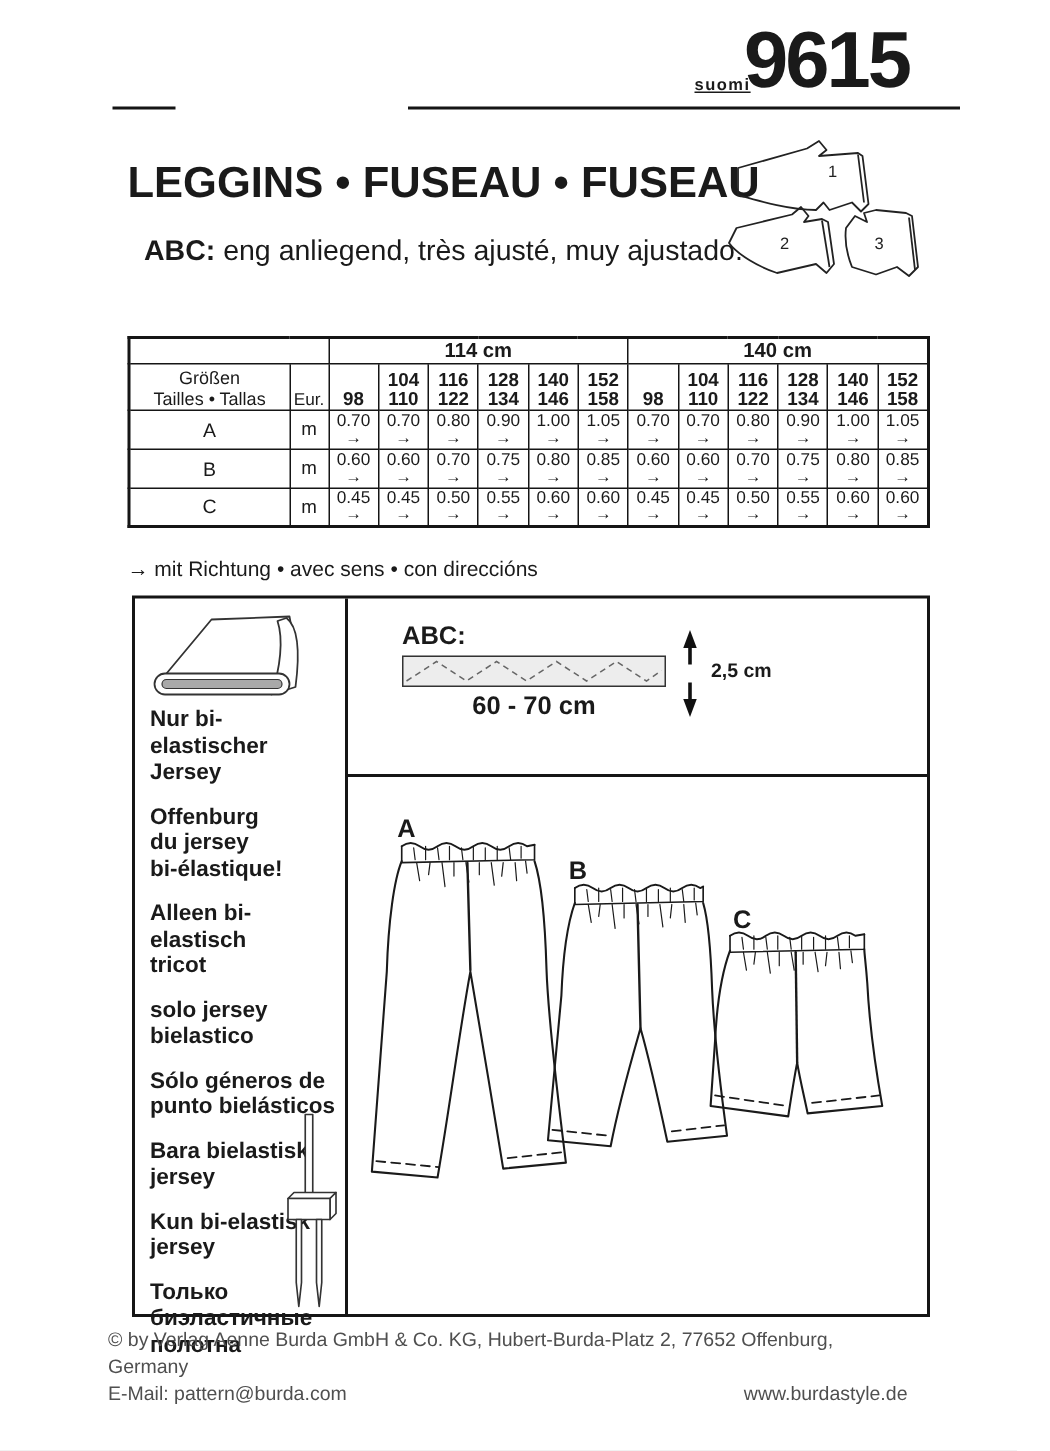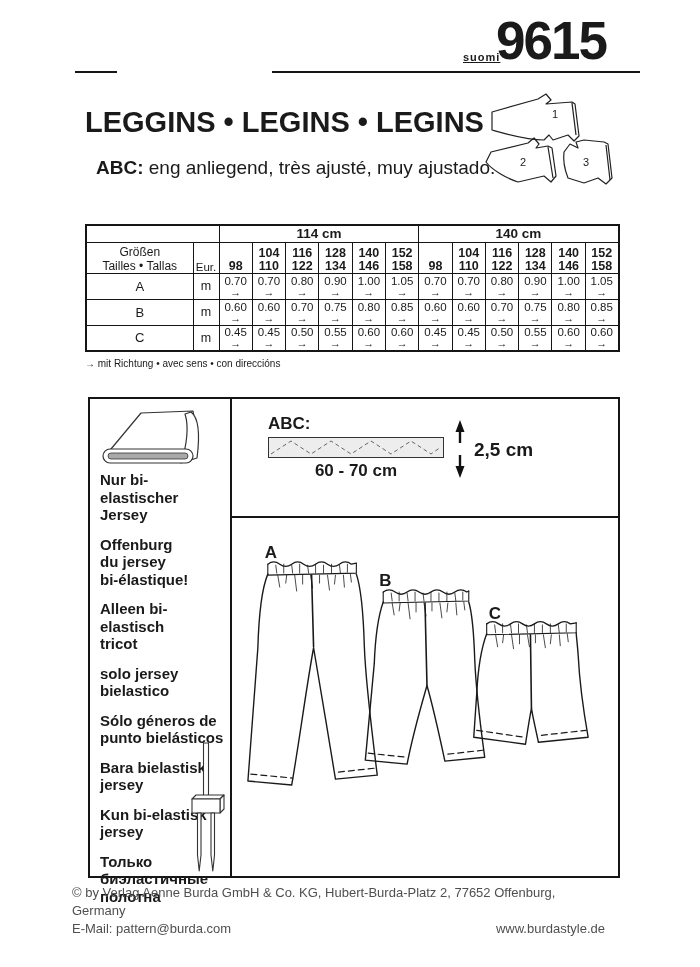--- a/index.html
+++ b/index.html
@@ -36,56 +36,56 @@
   td.group-h { font-size:13.5px; font-weight:bold; }
   td.corner  {}
   td.lblcell { text-align:left; padding-left:4px; font-size:12px; vertical-align:bottom; line-height:14px; padding-bottom:1px; }
   td.eur     { font-size:11.5px; vertical-align:bottom; padding-bottom:2px; }
   td.sizecol { font-size:12.5px; font-weight:bold; vertical-align:bottom; line-height:13px; padding-bottom:1px; }
   td.viewlbl { text-align:left; padding-left:4px; font-size:13px; vertical-align:middle; }
   td.unit    { font-size:12.5px; vertical-align:middle; }
   td.ycell   { vertical-align:middle; }
   td.ycell .v  { font-size:11.5px; line-height:12px; }
   td.ycell .ar { font-size:11px; line-height:11px; }
-  .footnote { left:85px; top:358px; font-size:10px; }
+  .footnote { left:85px; top:371px; font-size:14px; }
 
   
   .mat-box { left:88px; top:397px; width:532px; height:481px; border:2px solid #151515; }
   .sidebar { position:absolute; left:0; top:0; width:142px; height:477px; border-right:2px solid #151515;padding-left:16px; }
   .fabric-notes { position:absolute; left:10px; top:72px; width:126px; }
   .fabric-note { font-size:15px; font-weight:bold; line-height:17.5px; margin-bottom:12px; white-space:pre-line; }
   .needle-wrap { position:absolute; left:96px; top:342px; }
 
   .elastic-sec { position:absolute; left:142px; top:0; width:386px; height:119px; border-bottom:2px solid #151515; }
   .elastic-label { position:absolute; left:36px; top:15px; font-size:17px; font-weight:bold; }
   .elastic-strip { position:absolute; left:36px; top:38px; width:176px; height:21px; background:#ededed; border:1px solid #333; }
   .elastic-length { position:absolute; left:36px; top:62px; width:176px; text-align:center; font-size:17px; font-weight:bold; }
   .width-arrow { position:absolute; left:220px; top:20px; }
-  .elastic-width { position:absolute; left:242px; top:40px; font-size:19px; font-weight:bold; }
+  .elastic-width { position:absolute; left:242px; top:40px; font-size:13px; font-weight:bold; }
 
   .views-sec { position:absolute; left:142px; top:119px; width:386px; height:358px; }
 
   
   .footer { left:72px; top:884px; width:533px; color:#4f4f4f; font-size:13px; line-height:18px; }
   .footer-row2 { display:flex; justify-content:space-between; }
 
   svg { display:block; }
   svg text { font-family:"Liberation Sans", sans-serif; }
 </style>
 </head>
 <body>
 
 <div class="page">
 
   <div class="abs rule rule-left"></div>
   <div class="abs rule rule-main"></div>
   <div class="abs suomi">suomi</div>
   <div class="abs pattern-number">9615</div>
 
-  <div class="abs main-title">LEGGINS • LEGINS • LEGINS</div>
+  <div class="abs main-title">LEGGINS • FUSEAU • FUSEAU</div>
   <div class="abs abc-line"><b>ABC:</b><span> eng anliegend, très ajusté, muy ajustado.</span></div>
 
   <svg class="abs" style="left:478px; top:90px;" width="164" height="114" viewBox="0 0 164 114">
     <g fill="none" stroke="#222" stroke-width="1.2" stroke-linejoin="round">
       <path d="M14,22 L60,9 L68,4 L73,10 L68,14 L94,12 L97,14 L101,46 L96,51 L90,45 L75,50 L71,45 L66,50 C48,50 28,44 14,40 Z"></path>
       <path d="M94,13 L98,45"></path>
       <path d="M8,72 L13,62 L50,53 L56,48 L61,54 L58,58 L70,56 L74,58 L78,86 L73,92 L66,86 L40,92 C28,88 14,80 8,72 Z"></path>
       <path d="M70,57 L75,88"></path>
       <path d="M86,62 L92,54 L100,58 L98,52 L106,50 L126,52 L130,54 L134,88 L128,94 L120,88 L106,93 L90,88 C86,78 85,70 86,62 Z"></path>
       <path d="M128,55 L132,90"></path>

